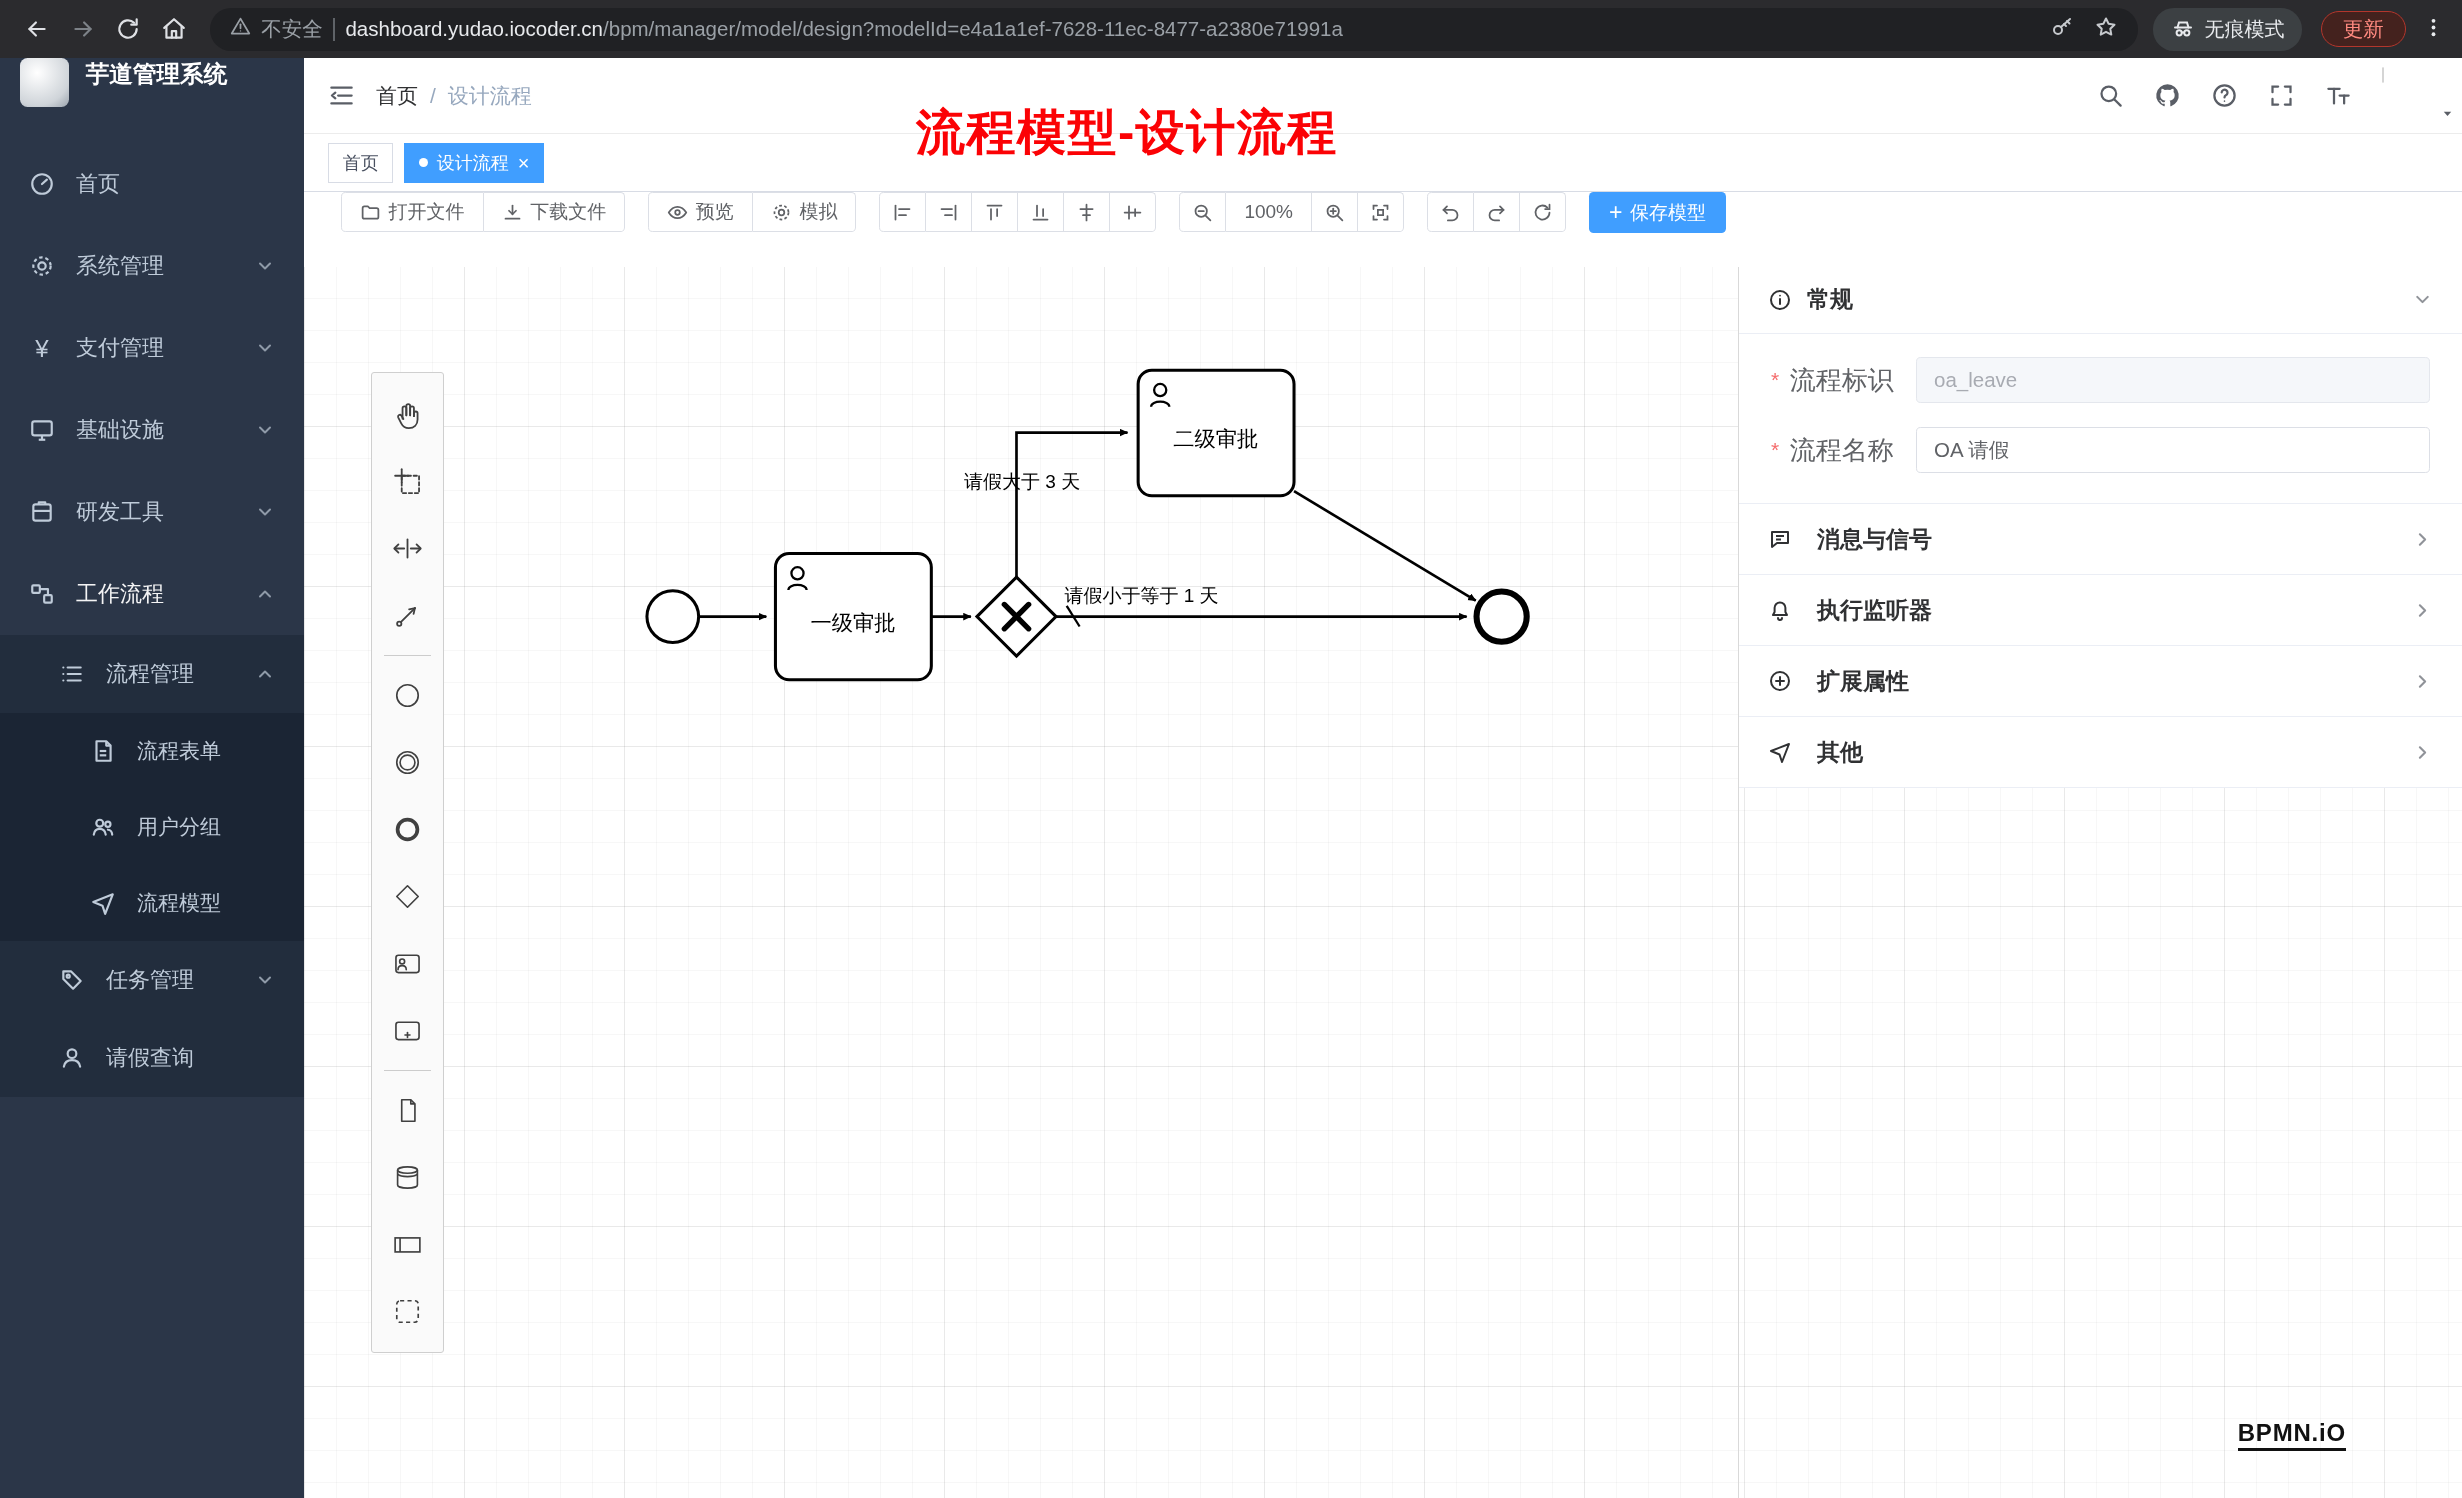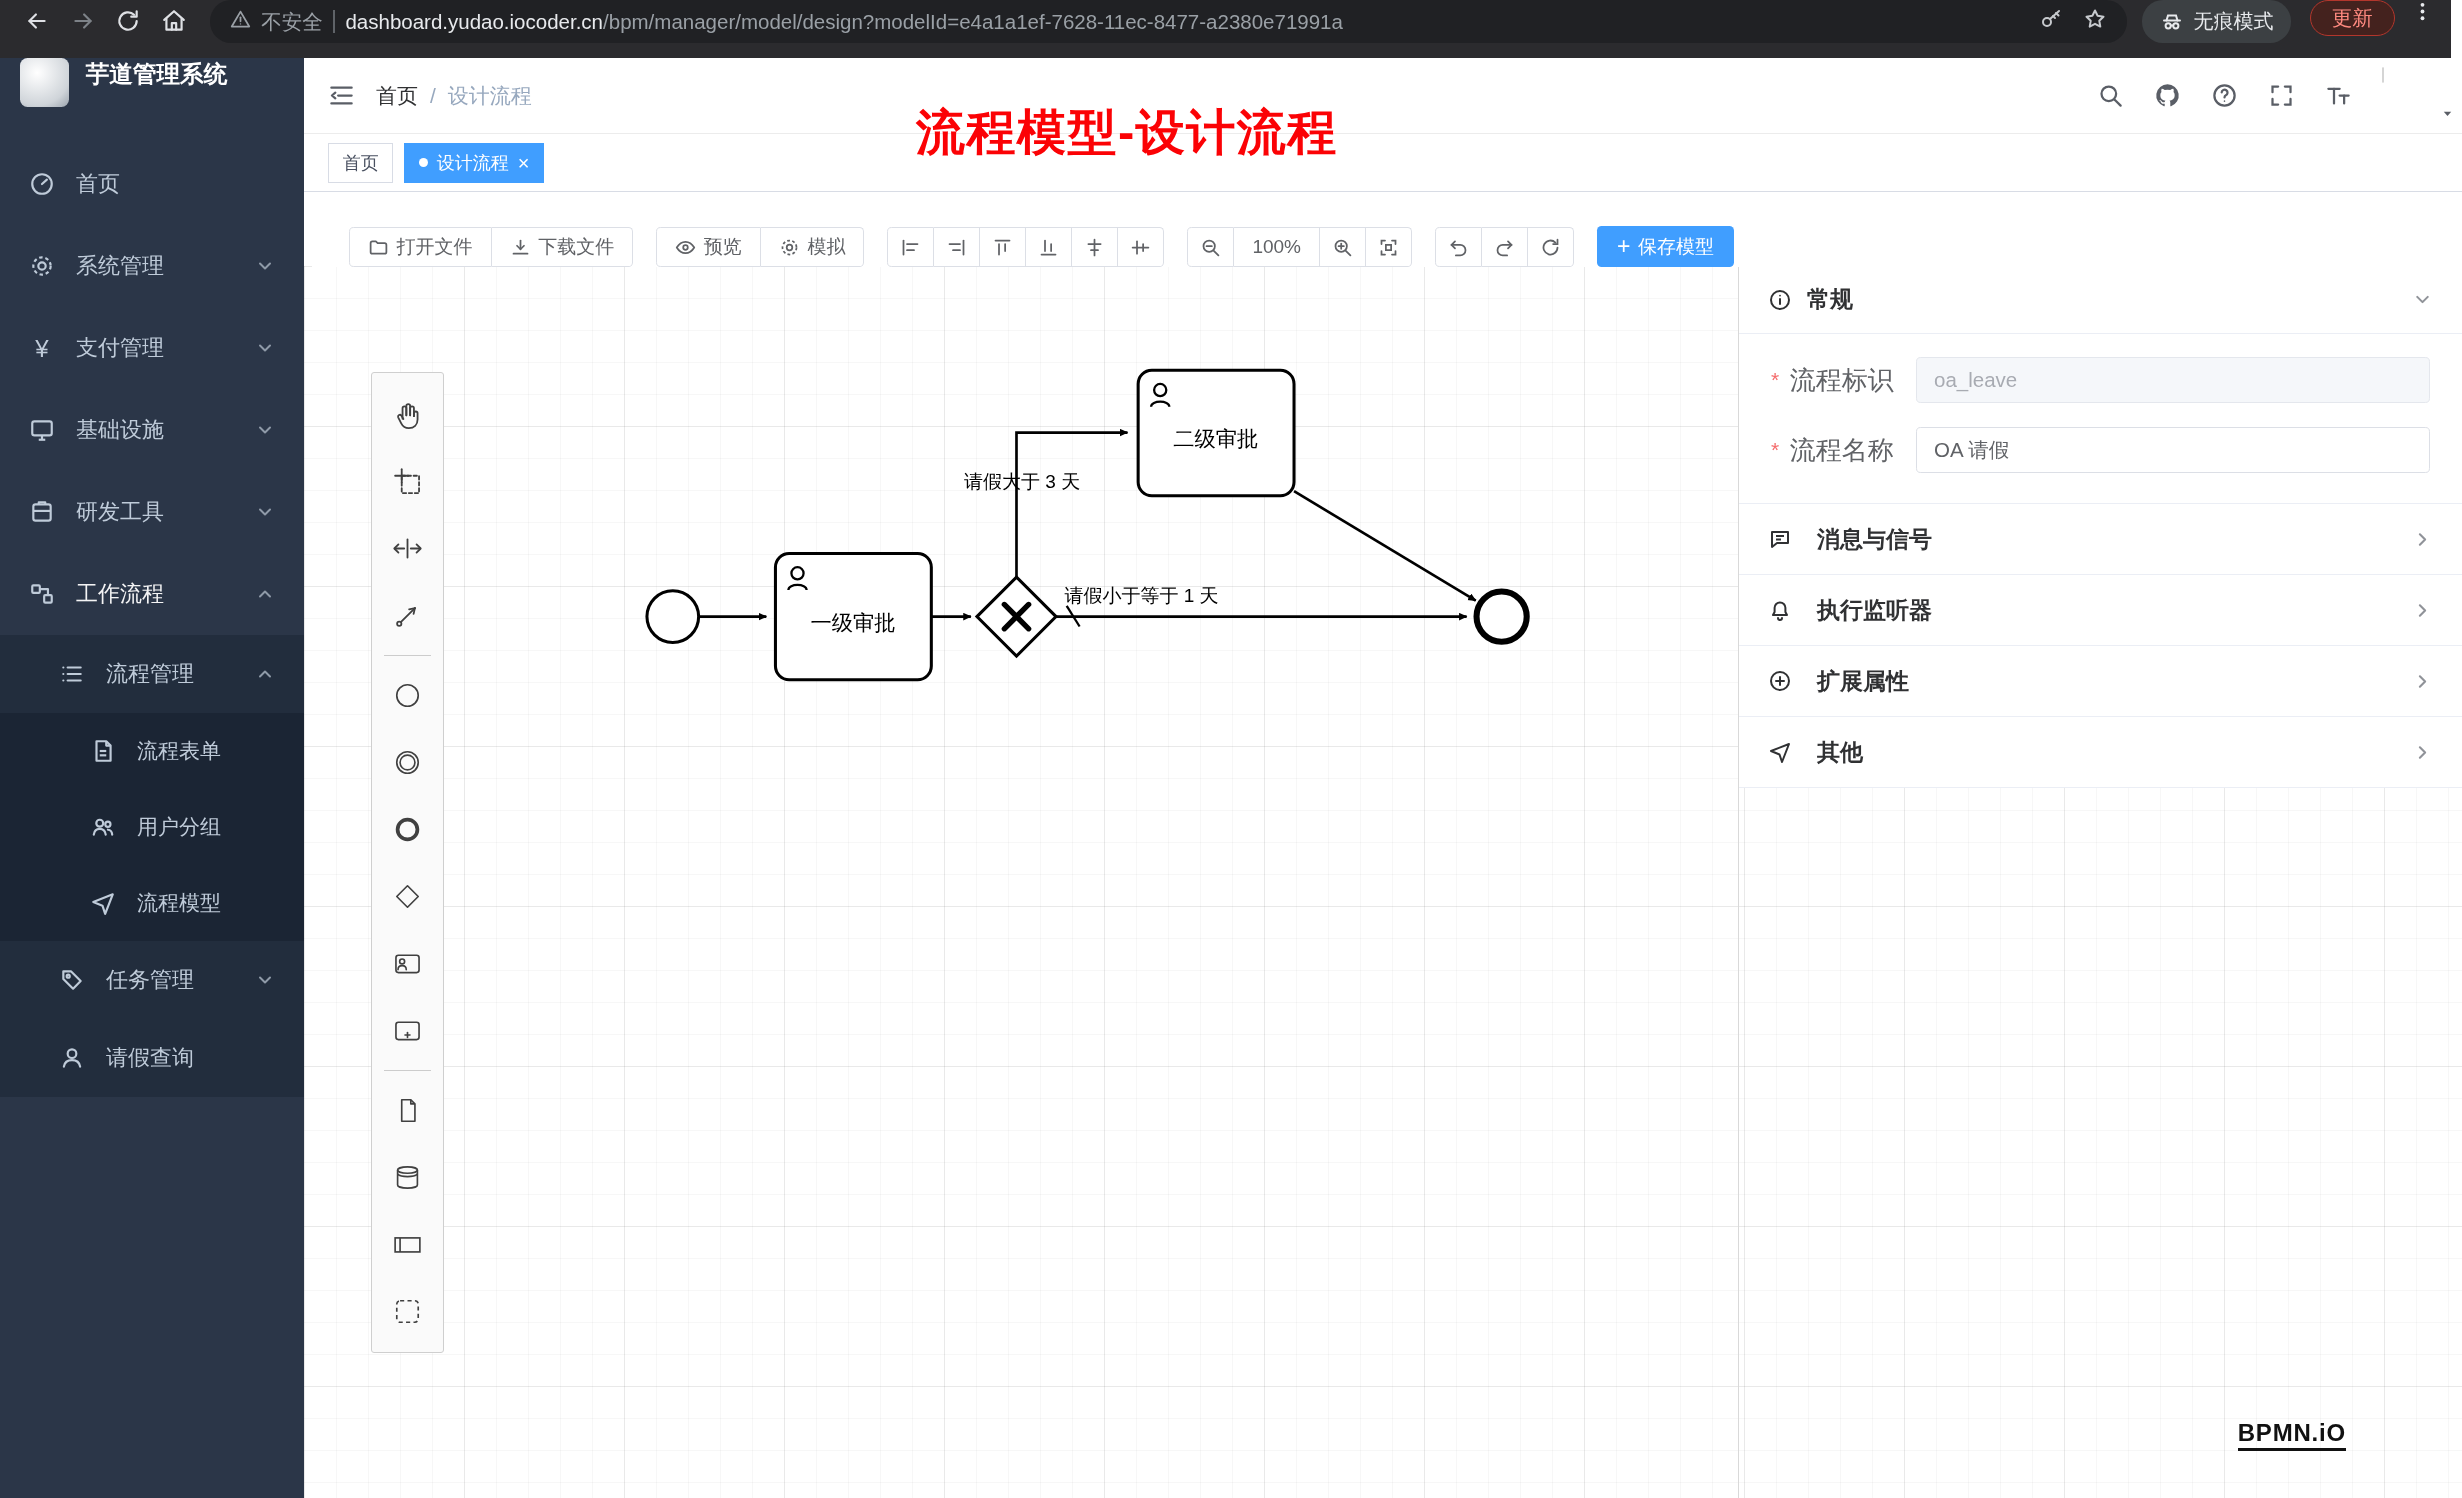--- a/index.html
+++ b/index.html
@@ -1,22 +1,22 @@
 <!DOCTYPE html>
 <html style="font-size:12px"><head>
 <meta charset="utf-8">
 <style>
   *{margin:0;padding:0;box-sizing:border-box}
   html,body{width:2462px;height:1498px;overflow:hidden;background:#fff;
     font-family:"Liberation Sans","DejaVu Sans",sans-serif}
   .screen{position:relative;width:2462px;height:1498px;overflow:hidden}
 
   
-  .chrome{position:absolute;left:0;top:0;right:11px;height:58px;background:#2b2b2e;
-    display:flex;padding:0 16.7px;gap:4.6px;color:#e8eaed;z-index:50}
+  .chrome{position:absolute;left:0;top:0;right:0;height:58px;background:#2b2b2e;
+    display:flex;align-items:center;padding:0 16.7px;gap:4.6px;color:#e8eaed;z-index:50}
   .nav-ic{width:41px;height:41px;border-radius:50%;display:flex;align-items:center;justify-content:center;color:#dfe1e5;flex:none}
   .nav-ic.dim{color:#7d8288}
   .nav-ic svg{width:26px;height:26px}
   .omnibox{flex:1;height:43px;background:#202124;border-radius:21px;display:flex;align-items:center;
     padding:0 20px;margin:0 10.6px;font-size:20.5px;color:#bdc1c6;gap:10.6px;min-width:0}
   .omni-sep{width:1.5px;height:23px;background:#5f6368;flex:none}
   .warn-ic svg{width:21px;height:21px;color:#9aa0a6}
   .sec-label{color:#9aa0a6;flex:none}
   .url{white-space:nowrap;overflow:hidden;text-overflow:ellipsis}
   .url .dom{color:#e8eaed}
@@ -68,21 +68,21 @@
   .tab{height:40px;display:inline-flex;align-items:center;gap:9px;padding:0 13.7px;border:1.5px solid #d8dce5;
     background:#fff;color:#495060;font-size:18px;cursor:pointer}
   .tab.active{background:#409eff;border-color:#409eff;color:#fff}
   .tab-dot{width:9px;height:9px;border-radius:50%;background:#fff;flex:none}
   .tab-close{font-size:20px;line-height:1}
 
   
   .annotation{position:absolute;left:916px;top:100px;font-size:49px;font-weight:600;color:#fb0205;z-index:60;letter-spacing:1.5px}
 
   
-  .dtoolbar{position:absolute;left:312px;top:192px;right:0;height:75px;background:#fff;display:flex;align-items:flex-end;
+  .dtoolbar{position:absolute;left:304px;top:192px;right:0;height:75px;background:#fff;display:flex;align-items:flex-start;
     padding:0 37px;gap:23px;z-index:10}
   .btn-group{display:flex}
   .tb-btn{height:40px;display:inline-flex;align-items:center;gap:7.6px;padding:0 18px;border:1.5px solid #dcdfe6;
     background:#fff;color:#606266;font-size:19px;cursor:pointer;white-space:nowrap}
   .tb-btn svg{width:21px;height:21px;display:block;color:#606266}
   .btn-group .tb-btn+.tb-btn{border-left:none}
   .btn-group .tb-btn:first-child{border-radius:4.6px 0 0 4.6px}
   .btn-group .tb-btn:last-child{border-radius:0 4.6px 4.6px 0}
   .btn-group .tb-btn:only-child{border-radius:4.6px}
   .tb-btn.icon-only{padding:0 12px}

